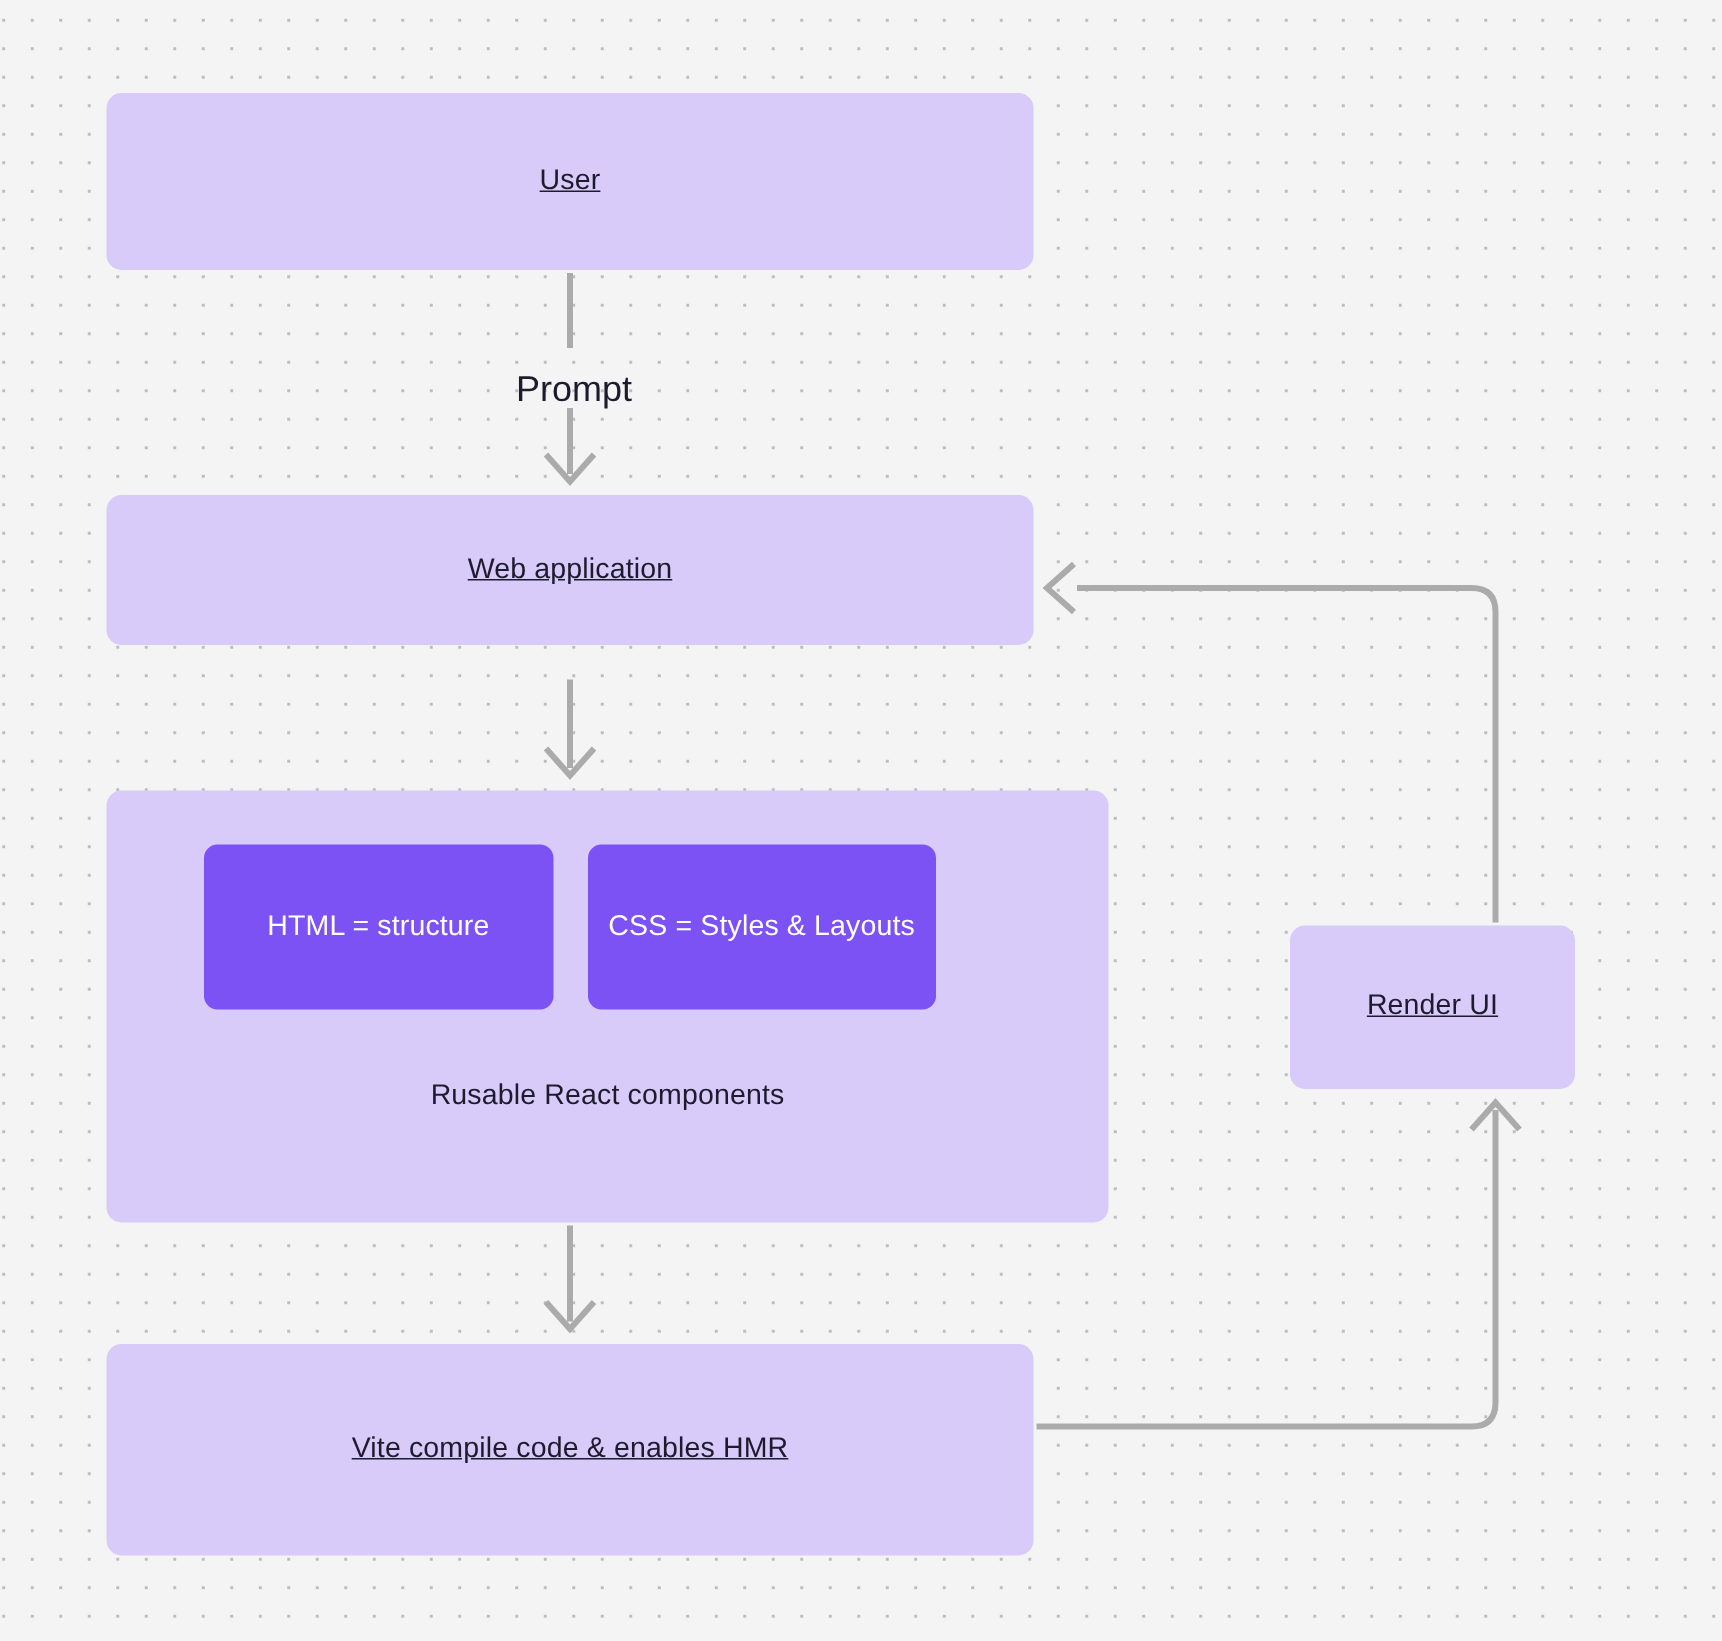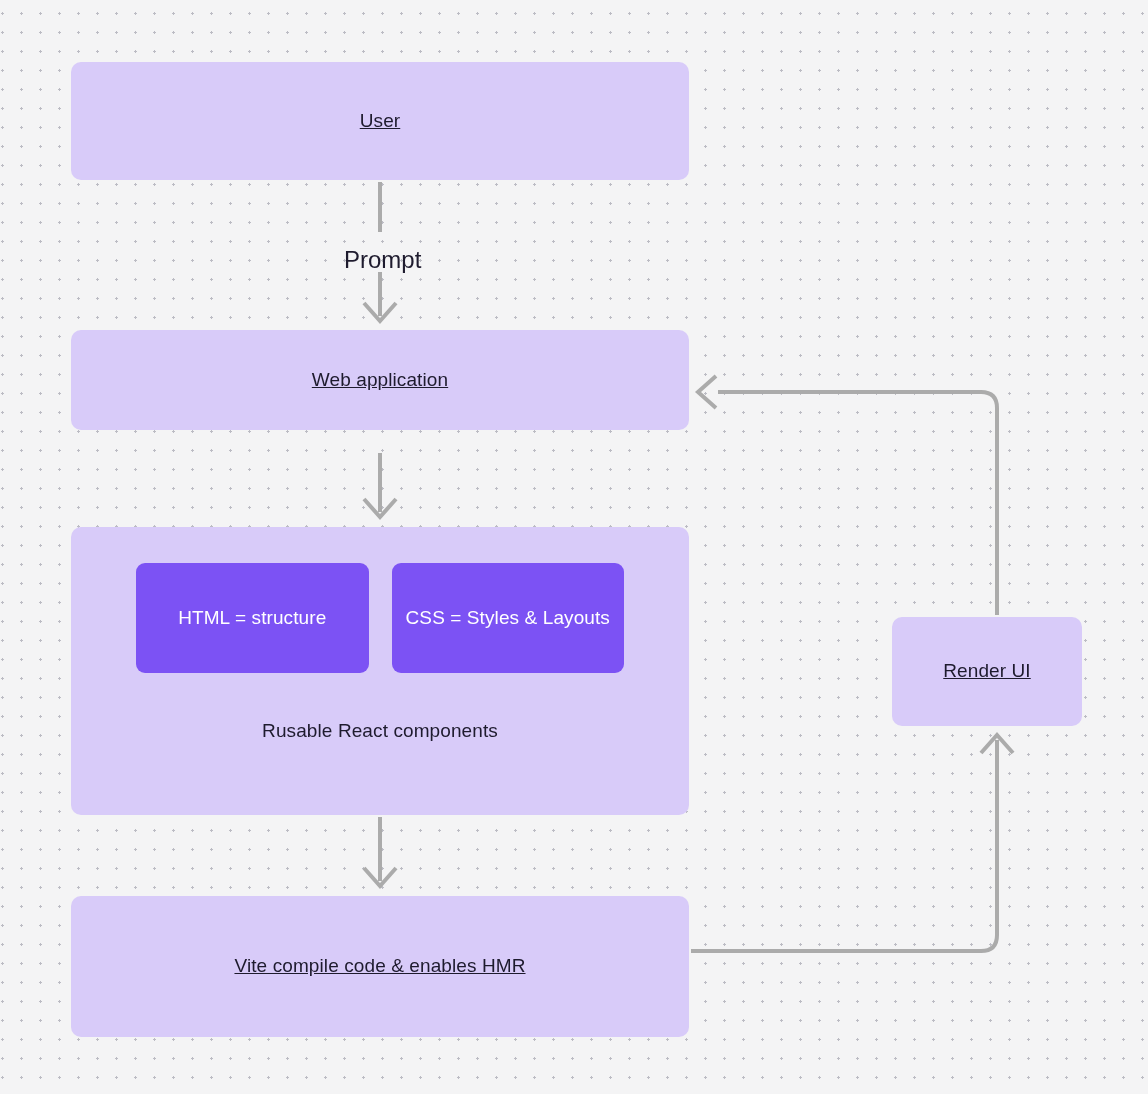--- a/index.html
+++ b/index.html
@@ -33,24 +33,24 @@
     text-align: center;
     letter-spacing: 0.1px;
     text-decoration: underline;
   }
 
   .node-label { pointer-events: none; }
 
   
   #node-user      { left: 71px;  top: 62px;  width: 618px; height: 118px; }
   #node-webapp    { left: 71px;  top: 330px; width: 618px; height: 100px; }
-  #node-components{ left: 71px;  top: 527px; width: 618px; height: 288px;
+  #node-components{ left: 71px;  top: 527px; width: 668px; height: 288px;
                     display: block; border-radius: 10px; }
   #node-vite      { left: 71px;  top: 896px; width: 618px; height: 141px; }
-  #node-render    { left: 892px; top: 617px; width: 190px; height: 109px; }
+  #node-render    { left: 860px; top: 617px; width: 190px; height: 109px; }
 
   
   .chips {
     position: absolute;
     left: 65px;
     top: 36px;
     width: 488px;
     height: 110px;
     display: flex;
     gap: 23px;

